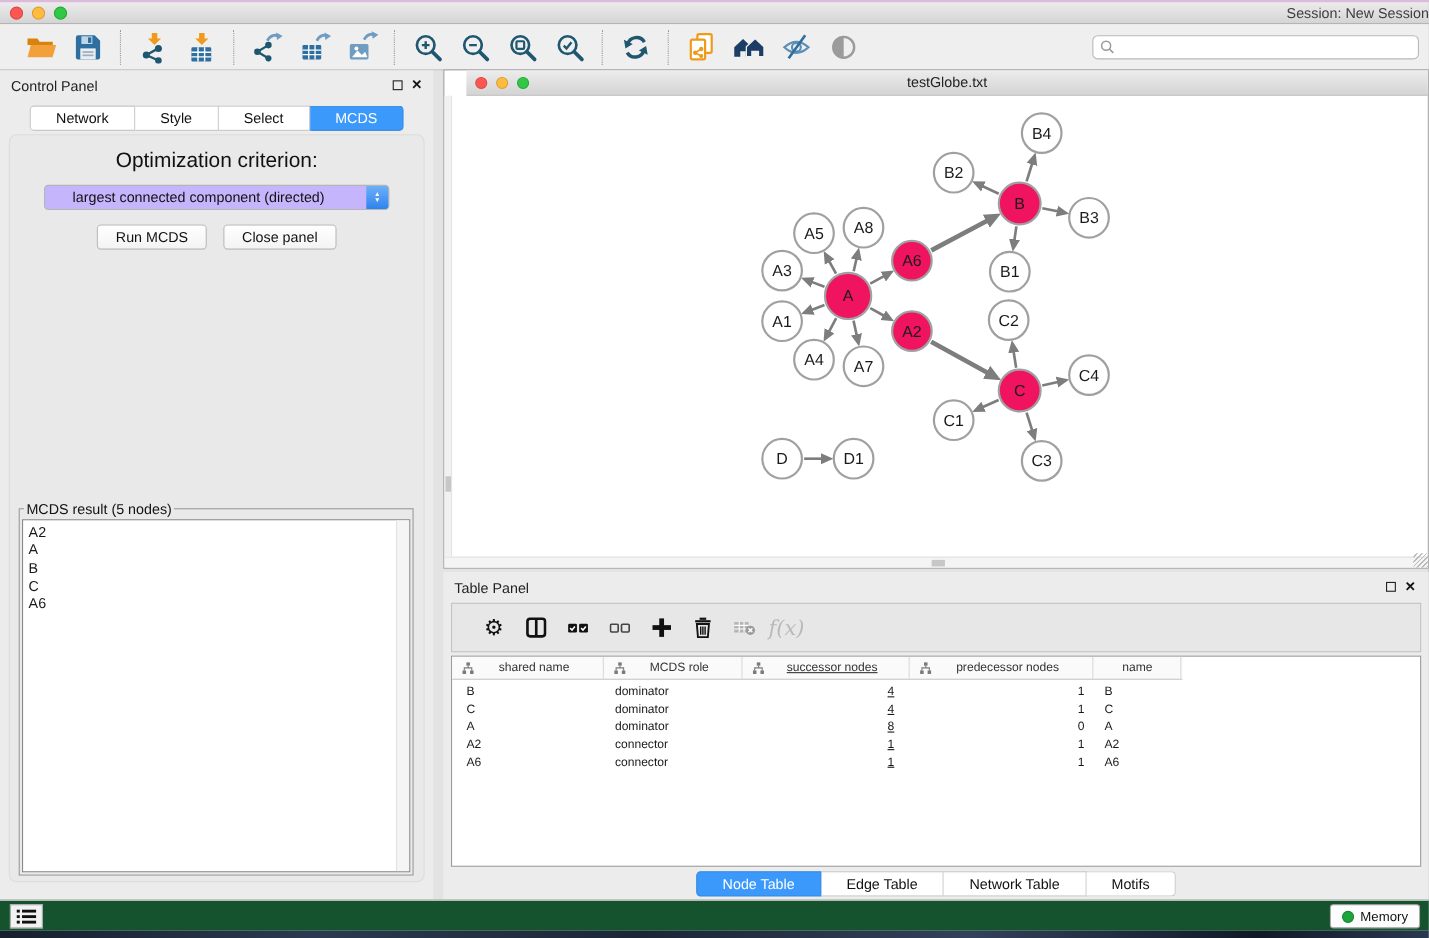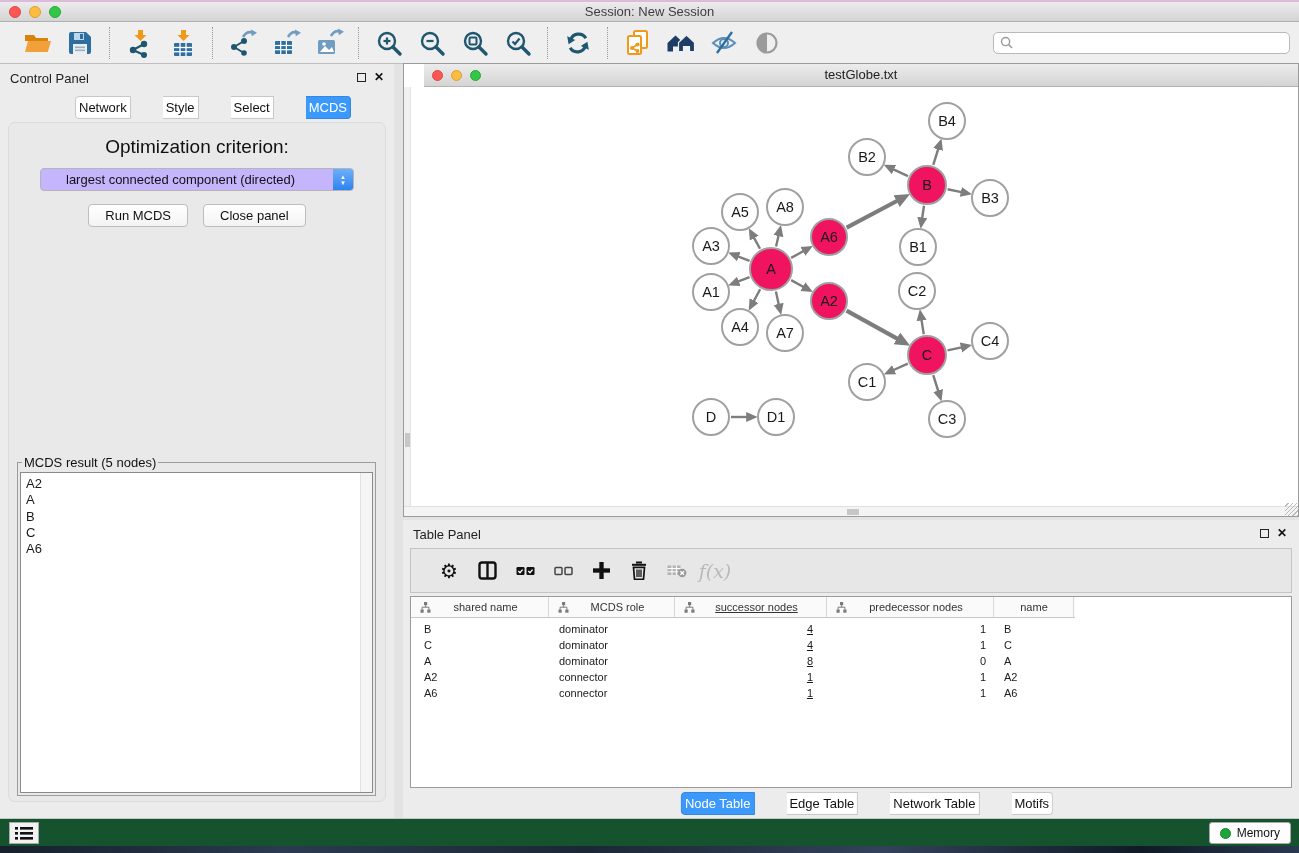--- a/index.html
+++ b/index.html
@@ -9,21 +9,21 @@
 
   
   .titlebar { position:absolute; left:0; top:0; right:0; height:22px;
               background:linear-gradient(#ececec,#d4d4d4); border-top:2px solid #ddb9da;
               border-bottom:1px solid #b0b0b0; }
   .traffic { position:absolute; left:9px; top:4px; display:flex; gap:8px; }
   .light { width:12px; height:12px; border-radius:50%; }
   .light.red { background:#fc5753; border:1px solid #df4744; }
   .light.yellow { background:#fdbc40; border:1px solid #de9f34; }
   .light.green { background:#33c748; border:1px solid #27aa35; }
-  .titlebar .title { position:absolute; left:0; right:0; top:0; text-align:center;
+  .titlebar .title { position:absolute; left:0; right:0; top:0; text-align:right;
                      font-size:13px; line-height:20px; color:#3e3e3e; }
 
   
   .toolbar { position:absolute; left:0; top:22px; right:0; height:42px; background:#efefef;
              border-bottom:1px solid #bfbfbf; display:flex; align-items:center; padding-left:10px; }
   .tgroup { display:flex; align-items:center; padding:0 5px; }
   .tbtn { width:43px; height:34px; display:flex; align-items:center; justify-content:center; }
   .tsep { width:1px; height:32px; border-left:1px dotted #9a9a9a; margin:0 3px; }
   .searchbox { margin-left:auto; margin-right:9px; width:297px; height:22px; background:#fff;
                border:1px solid #b9b9b9; border-radius:5px; display:flex; align-items:center; padding:0 6px; }
@@ -34,21 +34,21 @@
   .control-panel { position:absolute; left:0; top:64px; width:394px; height:754px; background:#ececec; }
   .panel-header { position:relative; height:28px; }
   .panel-header .ph-title { position:absolute; left:10px; top:7px; font-size:13px; color:#222; }
   .float-btn { position:absolute; top:9px; width:9px; height:9px; border:1.5px solid #222; background:transparent; }
   .close-btn { position:absolute; top:6px; font-size:12px; font-weight:bold; color:#111; line-height:14px; }
   .cp-float { right:28px; } .cp-close { right:10px; }
 
   .seg-tabs { display:flex; }
   .cp-tabs { position:absolute; top:32px; left:50%; transform:translateX(-50%); }
   .seg { background:#fff; border:1px solid #c8c8c8; border-left-width:0; font-size:13px;
-         padding:3px 3px; color:#111; white-space:nowrap;margin-left:32px; }
+         padding:3px 23px; color:#111; white-space:nowrap; }
   .seg-first { border-left-width:1px; border-radius:4px 0 0 4px; }
   .seg-last { border-radius:0 4px 4px 0; }
   .seg-sel { background:#3b99fc; border-color:#3487e2; color:#fff; }
 
   .cp-body { position:absolute; left:8px; right:8px; top:58px; bottom:16px; background:#e9e9e9;
              border:1px solid #dcdcdc; border-radius:7px; }
   .opt-label { text-align:center; margin-top:13px; font-size:19px; color:#111; }
   .dropdown { position:relative; width:314px; height:23px; margin:10px auto 0 auto; background:#c4b5fd;
               border:1px solid #b5b5b5; border-radius:4px; font-size:13px; line-height:21px;
               padding-left:25px; color:#111; }

